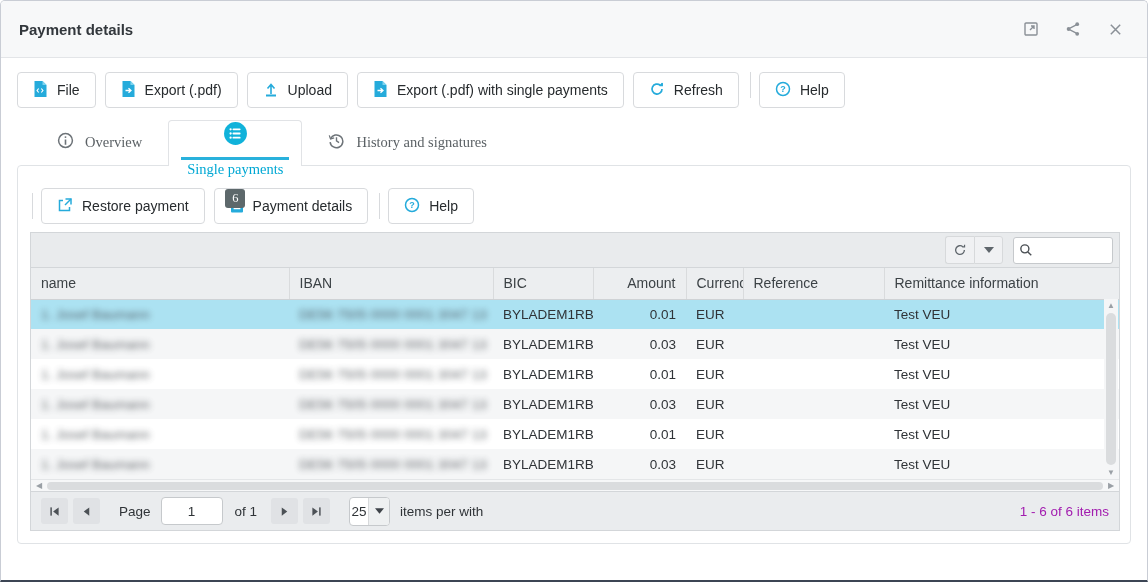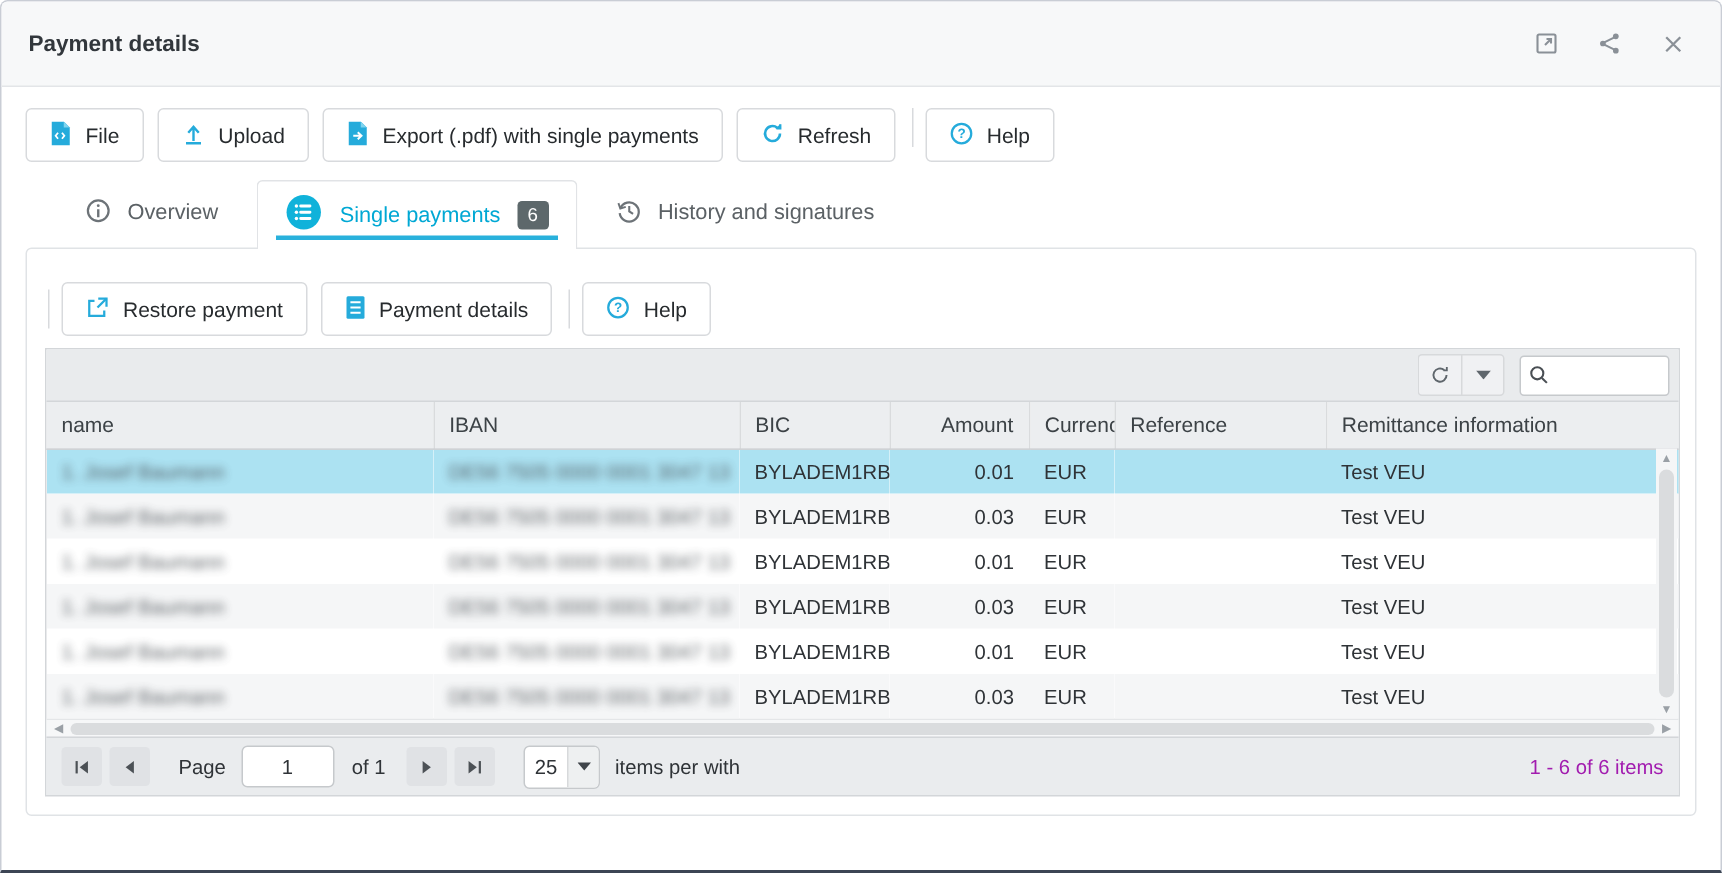--- a/index.html
+++ b/index.html
@@ -15,23 +15,23 @@
   .tb-iconbtn { width:28px; height:28px; display:flex; align-items:center; justify-content:center; margin-left:14px; cursor:pointer; color:#8a9097; }
   .tb-iconbtn svg { display:block; }
 
   
   .toolbar { display:flex; padding:14px 16px 0 16px; flex:0 0 auto; }
   .btn { display:inline-flex; align-items:center; gap:9px; height:36px; padding:0 15px; background:#fff; border:1px solid #d8dadd; border-radius:4px; font-size:14px; color:#272b2e; margin-right:9px; cursor:pointer; white-space:nowrap; }
   .btn svg { flex:0 0 auto; }
   .vsep { width:1px; height:26px; background:#d8dadd; margin:0 8px 0 2px; }
 
   
-  .tabstrip { display:flex; align-items:flex-end; padding:10px 16px 0 30px; height:57px; flex:0 0 auto; }
+  .tabstrip { display:flex; align-items:flex-end; padding:10px 16px 0 30px; height:57px; flex:0 0 auto;font-family:Liberation Serif, serif; }
   .tab { display:flex; align-items:center; gap:11px; height:46px; padding:0 26px; font-size:14.5px; color:#5b6165; cursor:pointer; position:relative; }
-  .tab.active { background:#fff; border:1px solid #e1e3e6; border-bottom:none; border-radius:4px 4px 0 0; color:#00a8d4; margin-bottom:-1px; z-index:2; padding:0 18px; }
+  .tab.active { background:#fff; border:1px solid #e1e3e6; border-bottom:none; border-radius:4px 4px 0 0; color:#00a8d4; margin-bottom:-1px; z-index:2; padding:0 18px;flex-direction:column; }
   .tab.active::after { content:""; position:absolute; left:12px; right:12px; bottom:6px; height:3px; background:#29b1dc; }
   .tab .badge { background:#5d686b; color:#fff; font-size:12.5px; border-radius:3px; padding:2px 7px; line-height:1.2; }
 
   
   .panel { margin:0 16px 16px 16px; border:1px solid #e0e3e6; border-radius:4px; padding:14px 12px 12px 12px; flex:0 0 auto; background:#fff; }
   .panel-toolbar { display:flex; align-items:center; margin:8px 0 8px 0; }
 
   
   .grid { border:1px solid #d3d6d9; width:1090px; background:#fff; }
   .grid-toolbar { height:35px; background:#e9ebed; border-bottom:1px solid #d3d6d9; display:flex; align-items:center; justify-content:flex-end; padding:0 6px 0 8px; }
@@ -59,21 +59,21 @@
   .hscroll .arr { color:#9aa0a6; font-size:8px; width:12px; text-align:center; flex:0 0 auto; }
   .hscroll .thumb { height:8px; flex:1; background:#dadcde; border-radius:4px; margin:0 2px; }
 
   
   .pager { height:39px; background:#eaecee; border-top:1px solid #d3d6d9; display:flex; align-items:center; padding:0 10px; font-size:13.5px; color:#2f3337; }
   .pg-btn { width:27px; height:26px; background:#e0e2e5; border:none; border-radius:3px; display:flex; align-items:center; justify-content:center; margin-right:5px; cursor:pointer; color:#4c5156; }
   .pg-label { margin:1px 10px 0 14px; }
   .pg-input { width:62px; height:28px; border:1px solid #c6c9cc; border-radius:4px; text-align:center; font-size:13.5px; font-family:inherit; color:#2f3337; outline:none; }
   .pg-of { margin:0 14px 0 12px; }
   .sizer { display:flex; align-items:stretch; height:29px; border:1px solid #c6c9cc; border-radius:4px; overflow:hidden; margin:0 10px 0 14px; background:#fff; cursor:pointer; }
-  .sizer .val { width:28px; display:flex; align-items:center; justify-content:center; font-size:13.5px; }
+  .sizer .val { width:18px; display:flex; align-items:center; justify-content:center; font-size:13.5px; }
   .sizer .caret { width:21px; background:#eef0f1; border-left:1px solid #d7d9db; display:flex; align-items:center; justify-content:center; color:#3f444a; }
   .pager .spacer { flex:1; }
   .range { color:#a21caf; }
 
   .ic-cyan { color:#25abdb; }
   .ic-gray { color:#6d7378; }
 </style>
 </head>
 <body>
 
@@ -104,20 +104,28 @@
   </div>
 
   <div class="toolbar">
     <button class="btn">
       <span class="ic-cyan"><svg width="15" height="16" viewBox="0 0 14 16" fill="currentColor">
             <path d="M1 0 h8 l4 4 v12 h-12 z"></path>
             <path d="M9 0 l4 4 h-4 z" fill="#7fd4ef"></path>
             <path d="M5.2 7.5 L3.6 9.5 L5.2 11.5 M7.8 7.5 L9.4 9.5 L7.8 11.5" stroke="#fff" stroke-width="1.2" fill="none"></path>
           </svg></span>
       <span>File</span>
+    </button>
+    <button class="btn">
+      <span class="ic-cyan"><svg width="15" height="16" viewBox="0 0 14 16" fill="currentColor">
+            <path d="M1 0 h8 l4 4 v12 h-12 z"></path>
+            <path d="M9 0 l4 4 h-4 z" fill="#7fd4ef"></path>
+            <path d="M4 9.5 h5 M7 7.2 L9.5 9.5 L7 11.8" stroke="#fff" stroke-width="1.3" fill="none"></path>
+          </svg></span>
+      <span>Export (.pdf)</span>
     </button>
     <button class="btn">
       <span class="ic-cyan"><svg width="16" height="16" viewBox="0 0 16 16" fill="none" stroke="currentColor" stroke-width="1.6">
             <path d="M8 13 V4 M4.5 7.5 L8 3.5 L11.5 7.5"></path>
             <path d="M3 14.5 h10" stroke-width="1.8"></path>
           </svg></span>
       <span>Upload</span>
     </button>
     <button class="btn">
       <span class="ic-cyan"><svg width="15" height="16" viewBox="0 0 14 16" fill="currentColor">

